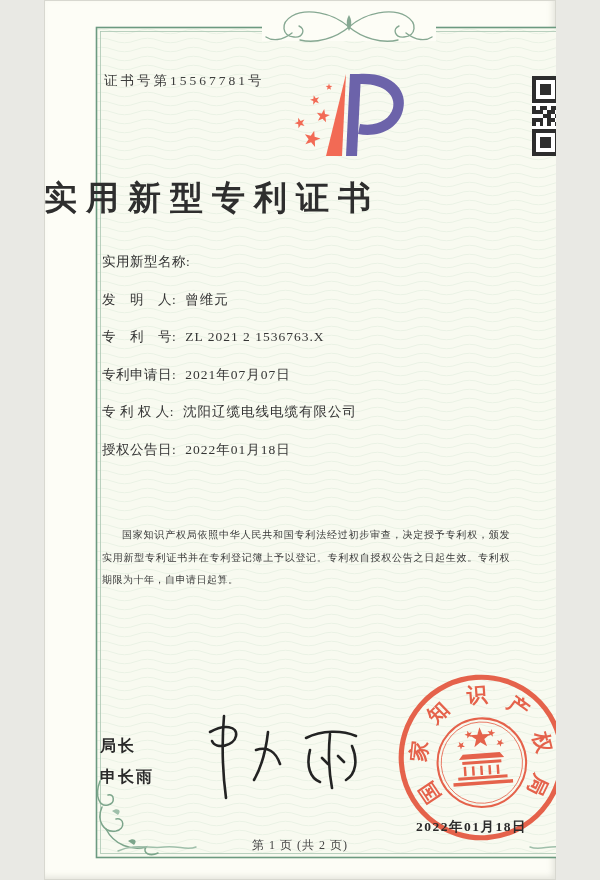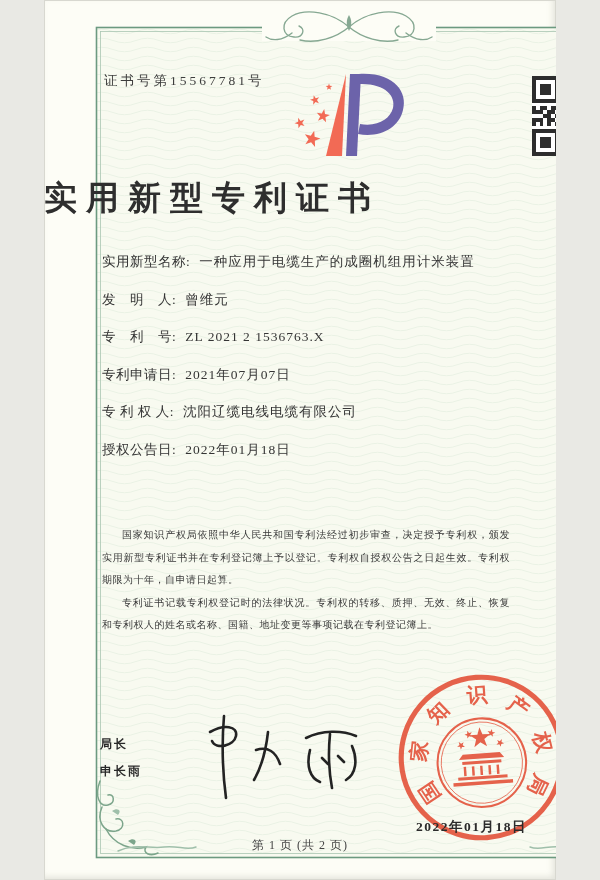--- a/index.html
+++ b/index.html
@@ -16,21 +16,21 @@
   .fields { left:58px; right:44px; top:252px;text-align:right; }
   .field-row { display:flex; align-items:baseline; margin-bottom:17.5px;
                font-size:13.5px; line-height:20px; color:#353535; }
   .field-label { white-space:pre; margin-right:9px; letter-spacing:.5px; }
   .field-value { letter-spacing:1px; }
   .pair2 { margin-left:34px; display:flex; align-items:baseline; }
   .paras { left:58px; right:46px; top:524px; font-size:10px; line-height:22.5px;
            color:#3a3a3a; text-align:justify; }
   .paras p { margin:0; text-indent:2em; letter-spacing:.5px; }
   .signer { left:56px; top:736px; font-family:"Liberation Sans","DejaVu Sans",sans-serif;
-            font-size:12px; font-weight:700; color:#2a2a2a; }
+            font-size:16px; font-weight:700; color:#2a2a2a; }
   .signer div { margin-bottom:10px; letter-spacing:2px; }
   .sig-svg { left:128px; top:710px; }
   .seal-svg { left:350px; top:670px; opacity:.93; }
   .seal-chars text { font-size:20px; font-weight:600; fill:#e4573f;
                      font-family:"Liberation Serif","DejaVu Serif",serif;
                      text-anchor:middle; dominant-baseline:central; }
   .seal-date { left:372px; top:818px; font-size:13.5px; font-weight:600;
                letter-spacing:1.5px; color:#2b2b2b; }
   .footer { left:0; right:0; top:837px; text-align:center; font-size:12px;
             color:#444; letter-spacing:1px; }
@@ -335,21 +335,20 @@
         <rect x="19" y="20" width="1" height="1"></rect>
         <rect x="20" y="20" width="1" height="1"></rect>
       </g>
   </svg>
 
   <div class="abs title">实用新型专利证书</div>
 
   <div class="abs fields">
     <div class="field-row">
       <span class="field-label">实用新型名称:</span>
-      <span class="field-value">一种应用于电缆生产的成圈机组用计米装置</span>
     </div>
     <div class="field-row">
       <span class="field-label">发　明　人:</span>
       <span class="field-value">曾维元</span>
     </div>
     <div class="field-row">
       <span class="field-label">专　利　号:</span>
       <span class="field-value">ZL 2021 2 1536763.X</span>
     </div>
     <div class="field-row">
@@ -361,21 +360,20 @@
       <span class="field-value">沈阳辽缆电线电缆有限公司</span>
     </div>
     <div class="field-row">
       <span class="field-label">授权公告日:</span>
       <span class="field-value">2022年01月18日</span>
     </div>
   </div>
 
   <div class="abs paras">
     <p>国家知识产权局依照中华人民共和国专利法经过初步审查，决定授予专利权，颁发实用新型专利证书并在专利登记簿上予以登记。专利权自授权公告之日起生效。专利权期限为十年，自申请日起算。</p>
-    <p>专利证书记载专利权登记时的法律状况。专利权的转移、质押、无效、终止、恢复和专利权人的姓名或名称、国籍、地址变更等事项记载在专利登记簿上。</p>
   </div>
 
   <div class="abs signer">
     <div>局长</div>
     <div>申长雨</div>
   </div>
 
   <svg class="abs sig-svg" width="210" height="95" viewBox="0 0 210 95">
     <g fill="none" stroke="#232323" stroke-width="2.6" stroke-linecap="round">
       <path d="M38,22 C52,14 66,16 64,26 C62,36 44,40 40,31"></path>

